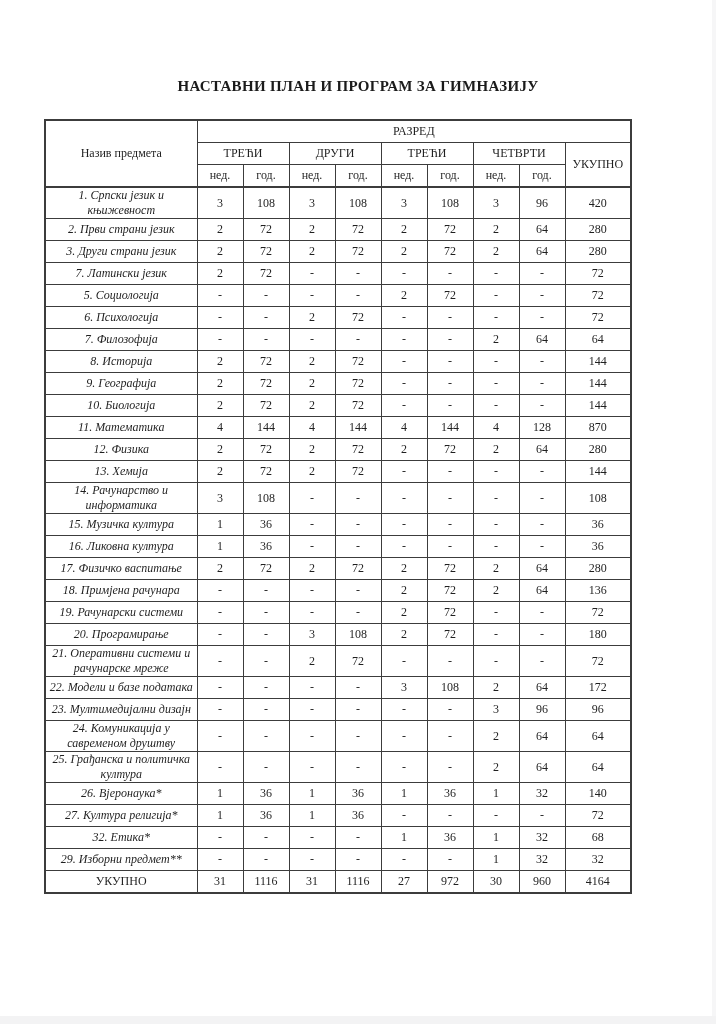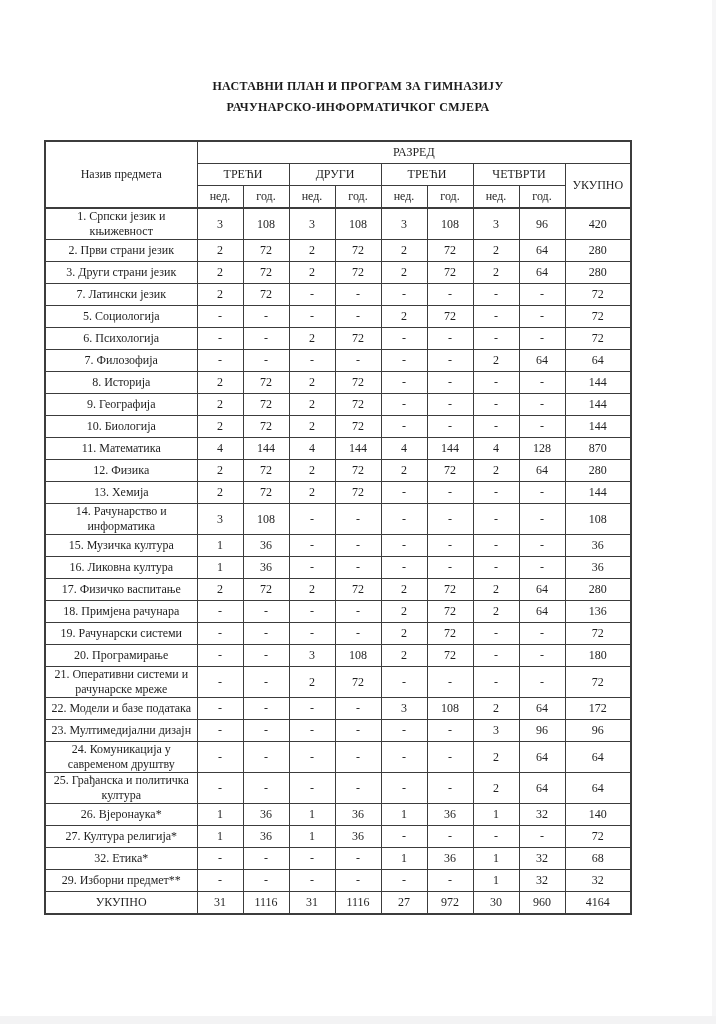--- a/index.html
+++ b/index.html
@@ -18,21 +18,21 @@
   .page {
     position: absolute;
     left: 0; top: 0;
     width: 716px;
     height: 1024px;
   }
   .title {
     padding-top: 76px;
     text-align: center;
     font-weight: bold;
-    font-size: 12px;
+    font-size: 15px;
     line-height: 21px;
     color: #1b1b1b;
     letter-spacing: 0.3px;
   }
   table.curriculum {
     margin: 22px 0 0 44px;
     border-collapse: collapse;
     width: 586px;
     table-layout: fixed;
     border: 2px solid #3c3c3c;
@@ -54,20 +54,21 @@
     text-align: center;
   }
   td.grade-group { height: 20px; }
   td.total-head {
     vertical-align: bottom;
     padding-bottom: 4px;
   }
   td.name-cell {
     text-align: left;
     padding: 2px 2px 2px 5px;
+    font-style: italic;
   }
   td.dash {
     vertical-align: bottom;
     padding-bottom: 3px;
   }
   tfoot td { height: 24px; font-size: 12.5px; }
   .edge-right {
     position: absolute;
     right: 0; top: 0;
     width: 4px; height: 1024px;
@@ -80,21 +81,20 @@
     background: #f3f3f4;
   }
 </style>
 </head>
 <body>
 
 <div class="page">
 
   <div class="title">
     <div>НАСТАВНИ ПЛАН И ПРОГРАМ ЗА ГИМНАЗИЈУ</div>
-    <div>РАЧУНАРСКО-ИНФОРМАТИЧКОГ СМЈЕРА</div>
   </div>
 
   <table class="curriculum">
     <colgroup>
       <col style="width:152px">
       <col style="width:46px">
         <col style="width:46px">
       <col style="width:46px">
         <col style="width:46px">
       <col style="width:46px">

